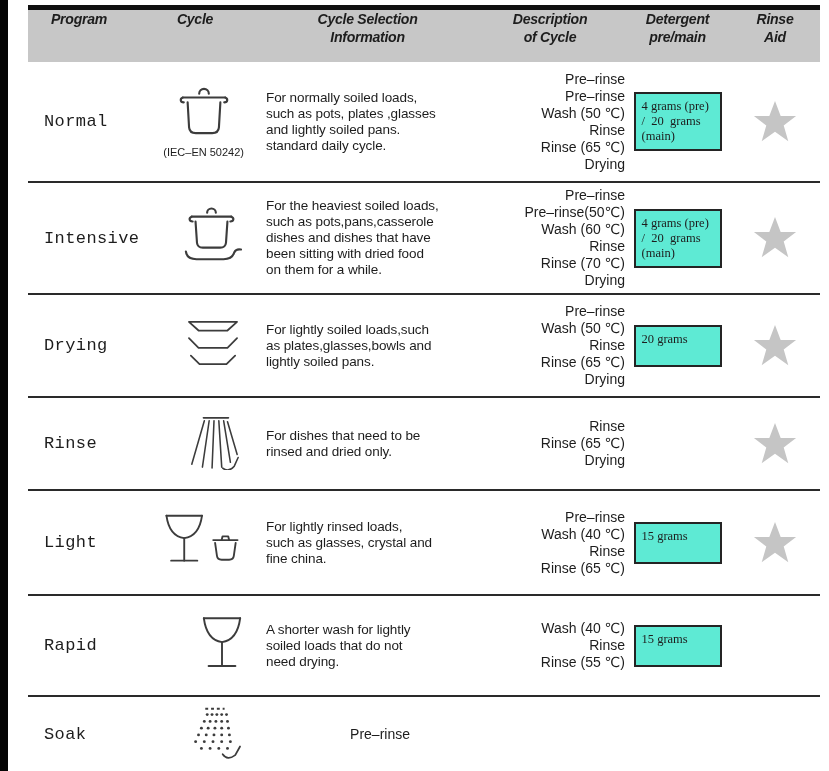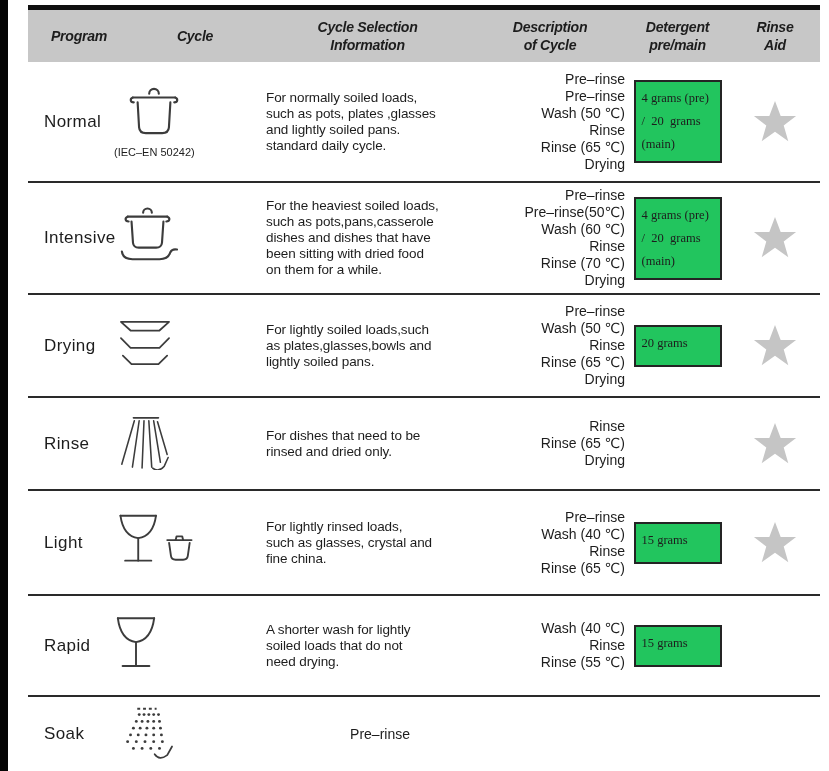--- a/index.html
+++ b/index.html
@@ -15,21 +15,21 @@
     position: absolute; left: 0; top: 0;
     width: 8px; height: 771px; background: #050505;
   }
   .table {
     position: absolute; left: 28px; top: 5px; width: 792px;
   }
   .head {
     border-top: 5px solid #101010;
     background: #c7c7c7;
     height: 57px;
-    display: flex; align-items: center;
+    display: flex; 
   }
   .hcell {
     text-align: center;
     white-space: pre-line;
     font-weight: bold; font-style: italic;
     font-size: 15px; line-height: 1.22;
     letter-spacing: -0.3px;
     transform: scaleX(0.94);
   }
   .c-program { width: 102px; }
@@ -46,22 +46,23 @@
   .rows .row:nth-child(3) { height: 103px; }
   .rows .row:nth-child(4) { height: 93px;  }
   .rows .row:nth-child(5) { height: 105px; }
   .rows .row:nth-child(6) { height: 101px; }
   .rows .row:nth-child(7) { height: 76px;  }
 
   .program-label {
     padding-left: 16px;
     font-size: 17px;
     letter-spacing: 0.4px;
-  }
-  .cycle-cell { display: flex; justify-content: flex-start; }
+    font-family: Liberation Mono, monospace;
+  }
+  .cycle-cell { display: flex; justify-content: flex-end; }
   .cycle-inner {
     display: flex; flex-direction: column; align-items: center;
     transform: translateX(-16px);
   }
   .icon-caption { font-size: 11px; margin-top: 5px; letter-spacing: 0; }
 
   .info-text {
     padding-left: 6px; padding-right: 10px;
     font-size: 13.5px; line-height: 16px;
     white-space: pre-line;
@@ -69,25 +70,25 @@
   }
   .steps-text {
     padding-left: 8px;
     font-size: 14px; line-height: 17px;
     white-space: pre-line;
     text-align: right;
   }
   .det-cell { display: flex; justify-content: center; }
   .det-box {
     border: 2px solid #242424;
-    background: #22c55e;
+    background: #5eead4;
     width: 88px; min-height: 42px;
     padding: 5px 6px;
     font-family: "Liberation Serif", "DejaVu Serif", serif;
-    font-size: 12.5px; line-height: 23px;
+    font-size: 12.5px; line-height: 15px;
     white-space: pre-wrap;
   }
   .rinse-cell { display: flex; justify-content: center; align-items: center; }
   .star { display: inline-flex; }
 </style>
 </head>
 <body>
 
 <div class="left-bar"></div>
 

